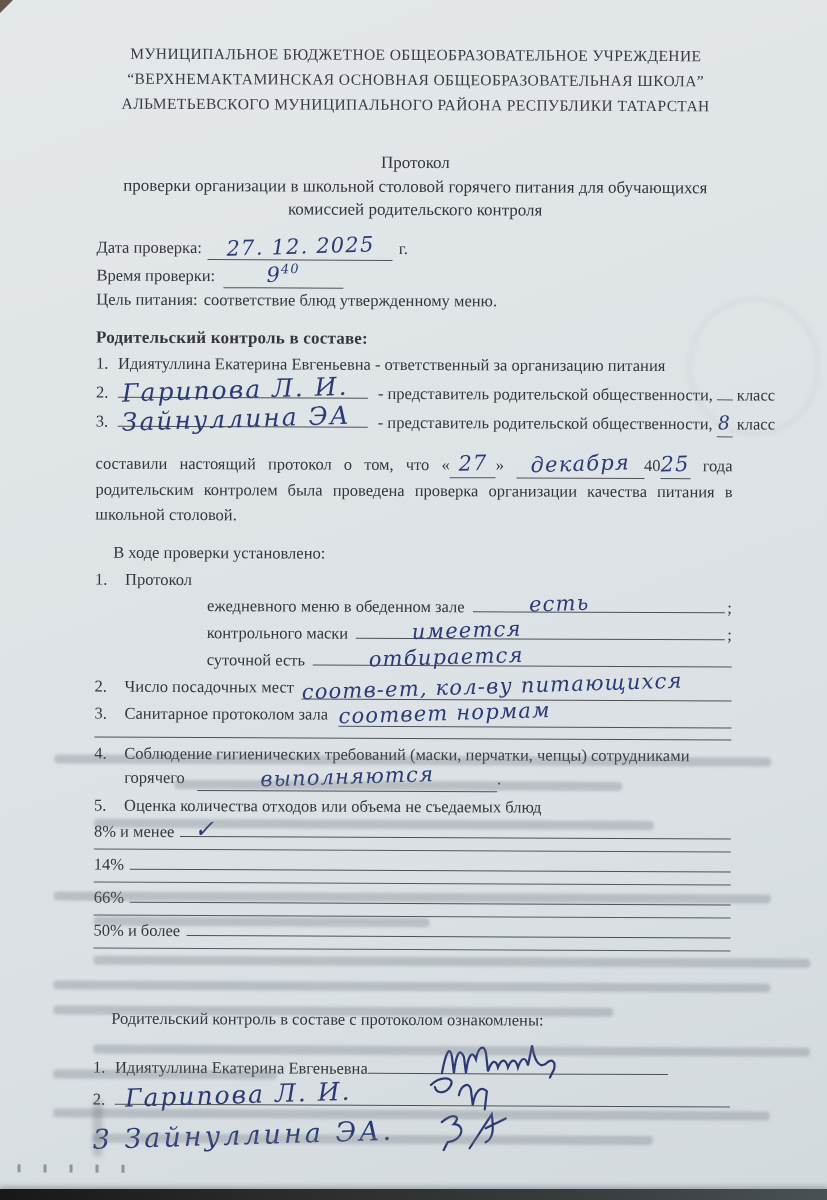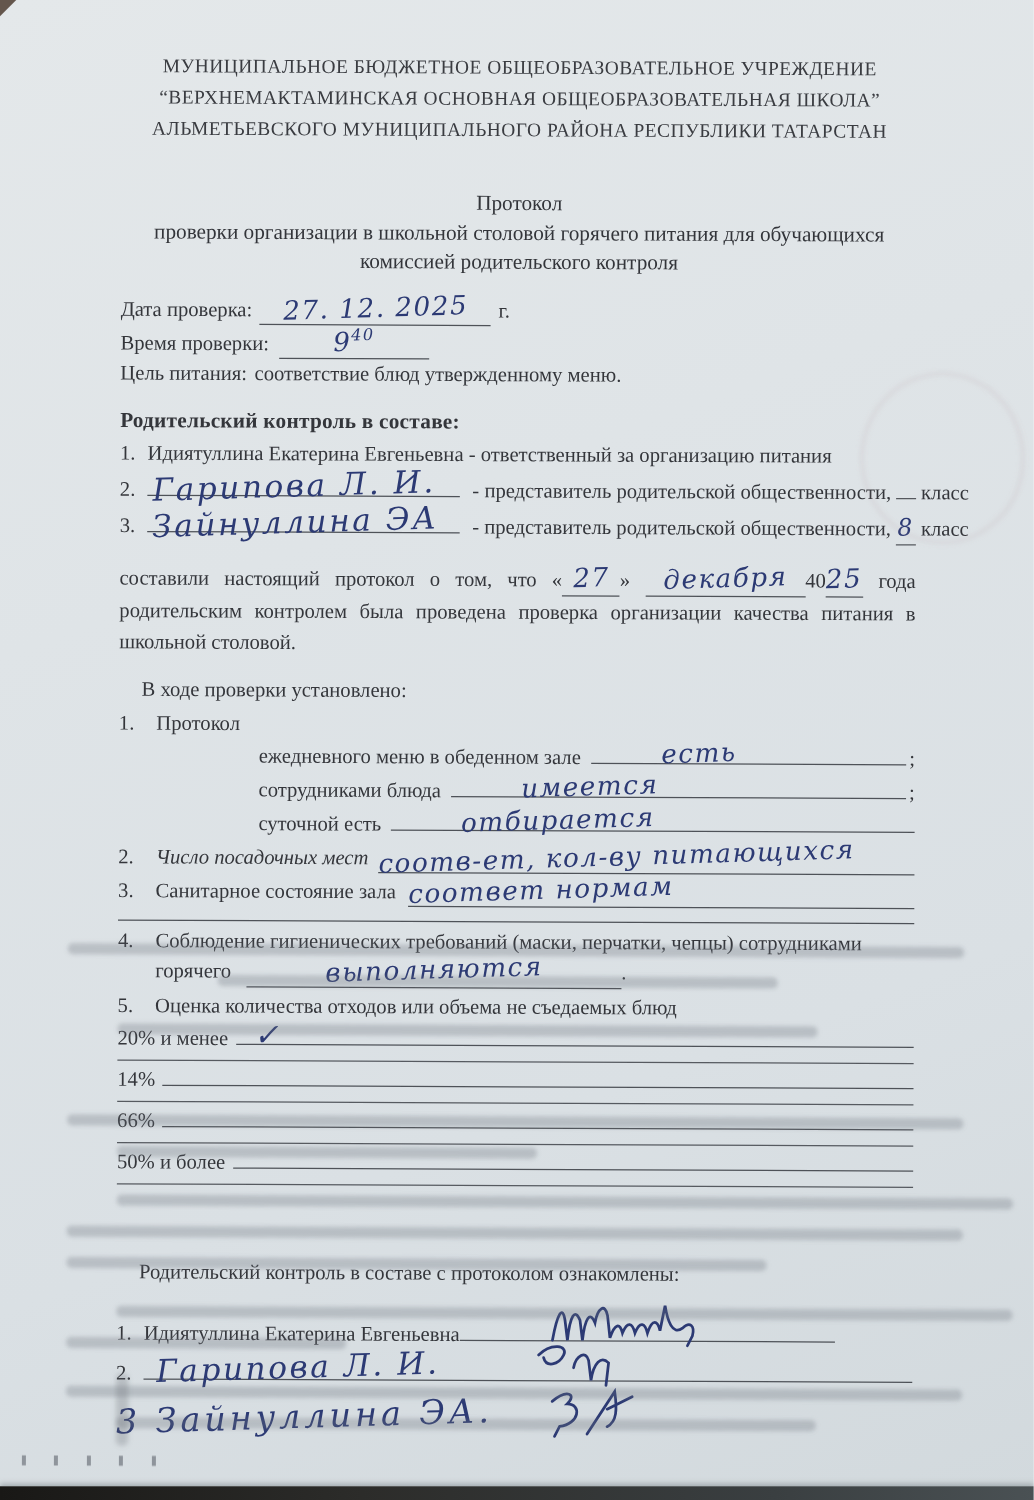--- a/index.html
+++ b/index.html
@@ -172,62 +172,62 @@
       </div>
 
       <div class="f-sub">
         <span class="lbl">ежедневного меню в обеденном зале</span>
         <span class="fill">
             <span class="hw">есть</span>
           </span>
         <span class="semi">;</span>
       </div>
       <div class="f-sub">
-        <span class="lbl">сотрудниками блюда</span>
+        <span class="lbl">контрольного маски</span>
         <span class="fill">
             <span class="hw">имеется</span>
           </span>
         <span class="semi">;</span>
       </div>
       <div class="f-sub">
         <span class="lbl">суточной есть</span>
         <span class="fill">
             <span class="hw">отбирается</span>
           </span>
       </div>
 
       <div class="f-item">
         <span class="num">2.</span>
-        <span class="lbl" style="white-space:nowrap; margin-right:8px;font-style:italic;">Число посадочных мест</span>
+        <span class="lbl" style="white-space:nowrap; margin-right:8px;">Число посадочных мест</span>
         <span class="fill"><span class="hw" style="left:14px;">соотв-ет, кол-ву питающихся</span></span>
       </div>
 
       <div class="f-item">
         <span class="num">3.</span>
-        <span class="lbl" style="white-space:nowrap; margin-right:10px;">Санитарное состояние зала</span>
+        <span class="lbl" style="white-space:nowrap; margin-right:10px;">Санитарное протоколом зала</span>
         <span class="fill"><span class="hw" style="left:40px;">соответ  нормам</span></span>
       </div>
       <div class="wide-rule"></div>
 
       <div class="f-item item4-wrap">
         <span class="num">4.</span>
         <span>
           <span>Соблюдение гигиенических требований (маски, перчатки, чепцы) сотрудниками</span><br>
           <span>горячего</span>
           <span class="blank" style="width:300px; margin-left:8px;"><span class="hw">выполняются</span></span><span>.</span>
         </span>
       </div>
 
       <div class="f-item">
         <span class="num">5.</span>
         <span>Оценка количества отходов или объема не съедаемых блюд</span>
       </div>
 
       <div class="pct-row">
-        <span class="lbl">20% и менее</span>
+        <span class="lbl">8% и менее</span>
         <span class="fill">
             <span class="hw">✓</span>
           </span>
       </div>
       <div class="pct-rule"></div>
 
       <div class="pct-row">
         <span class="lbl">14%</span>
         <span class="fill"></span>
       </div>

